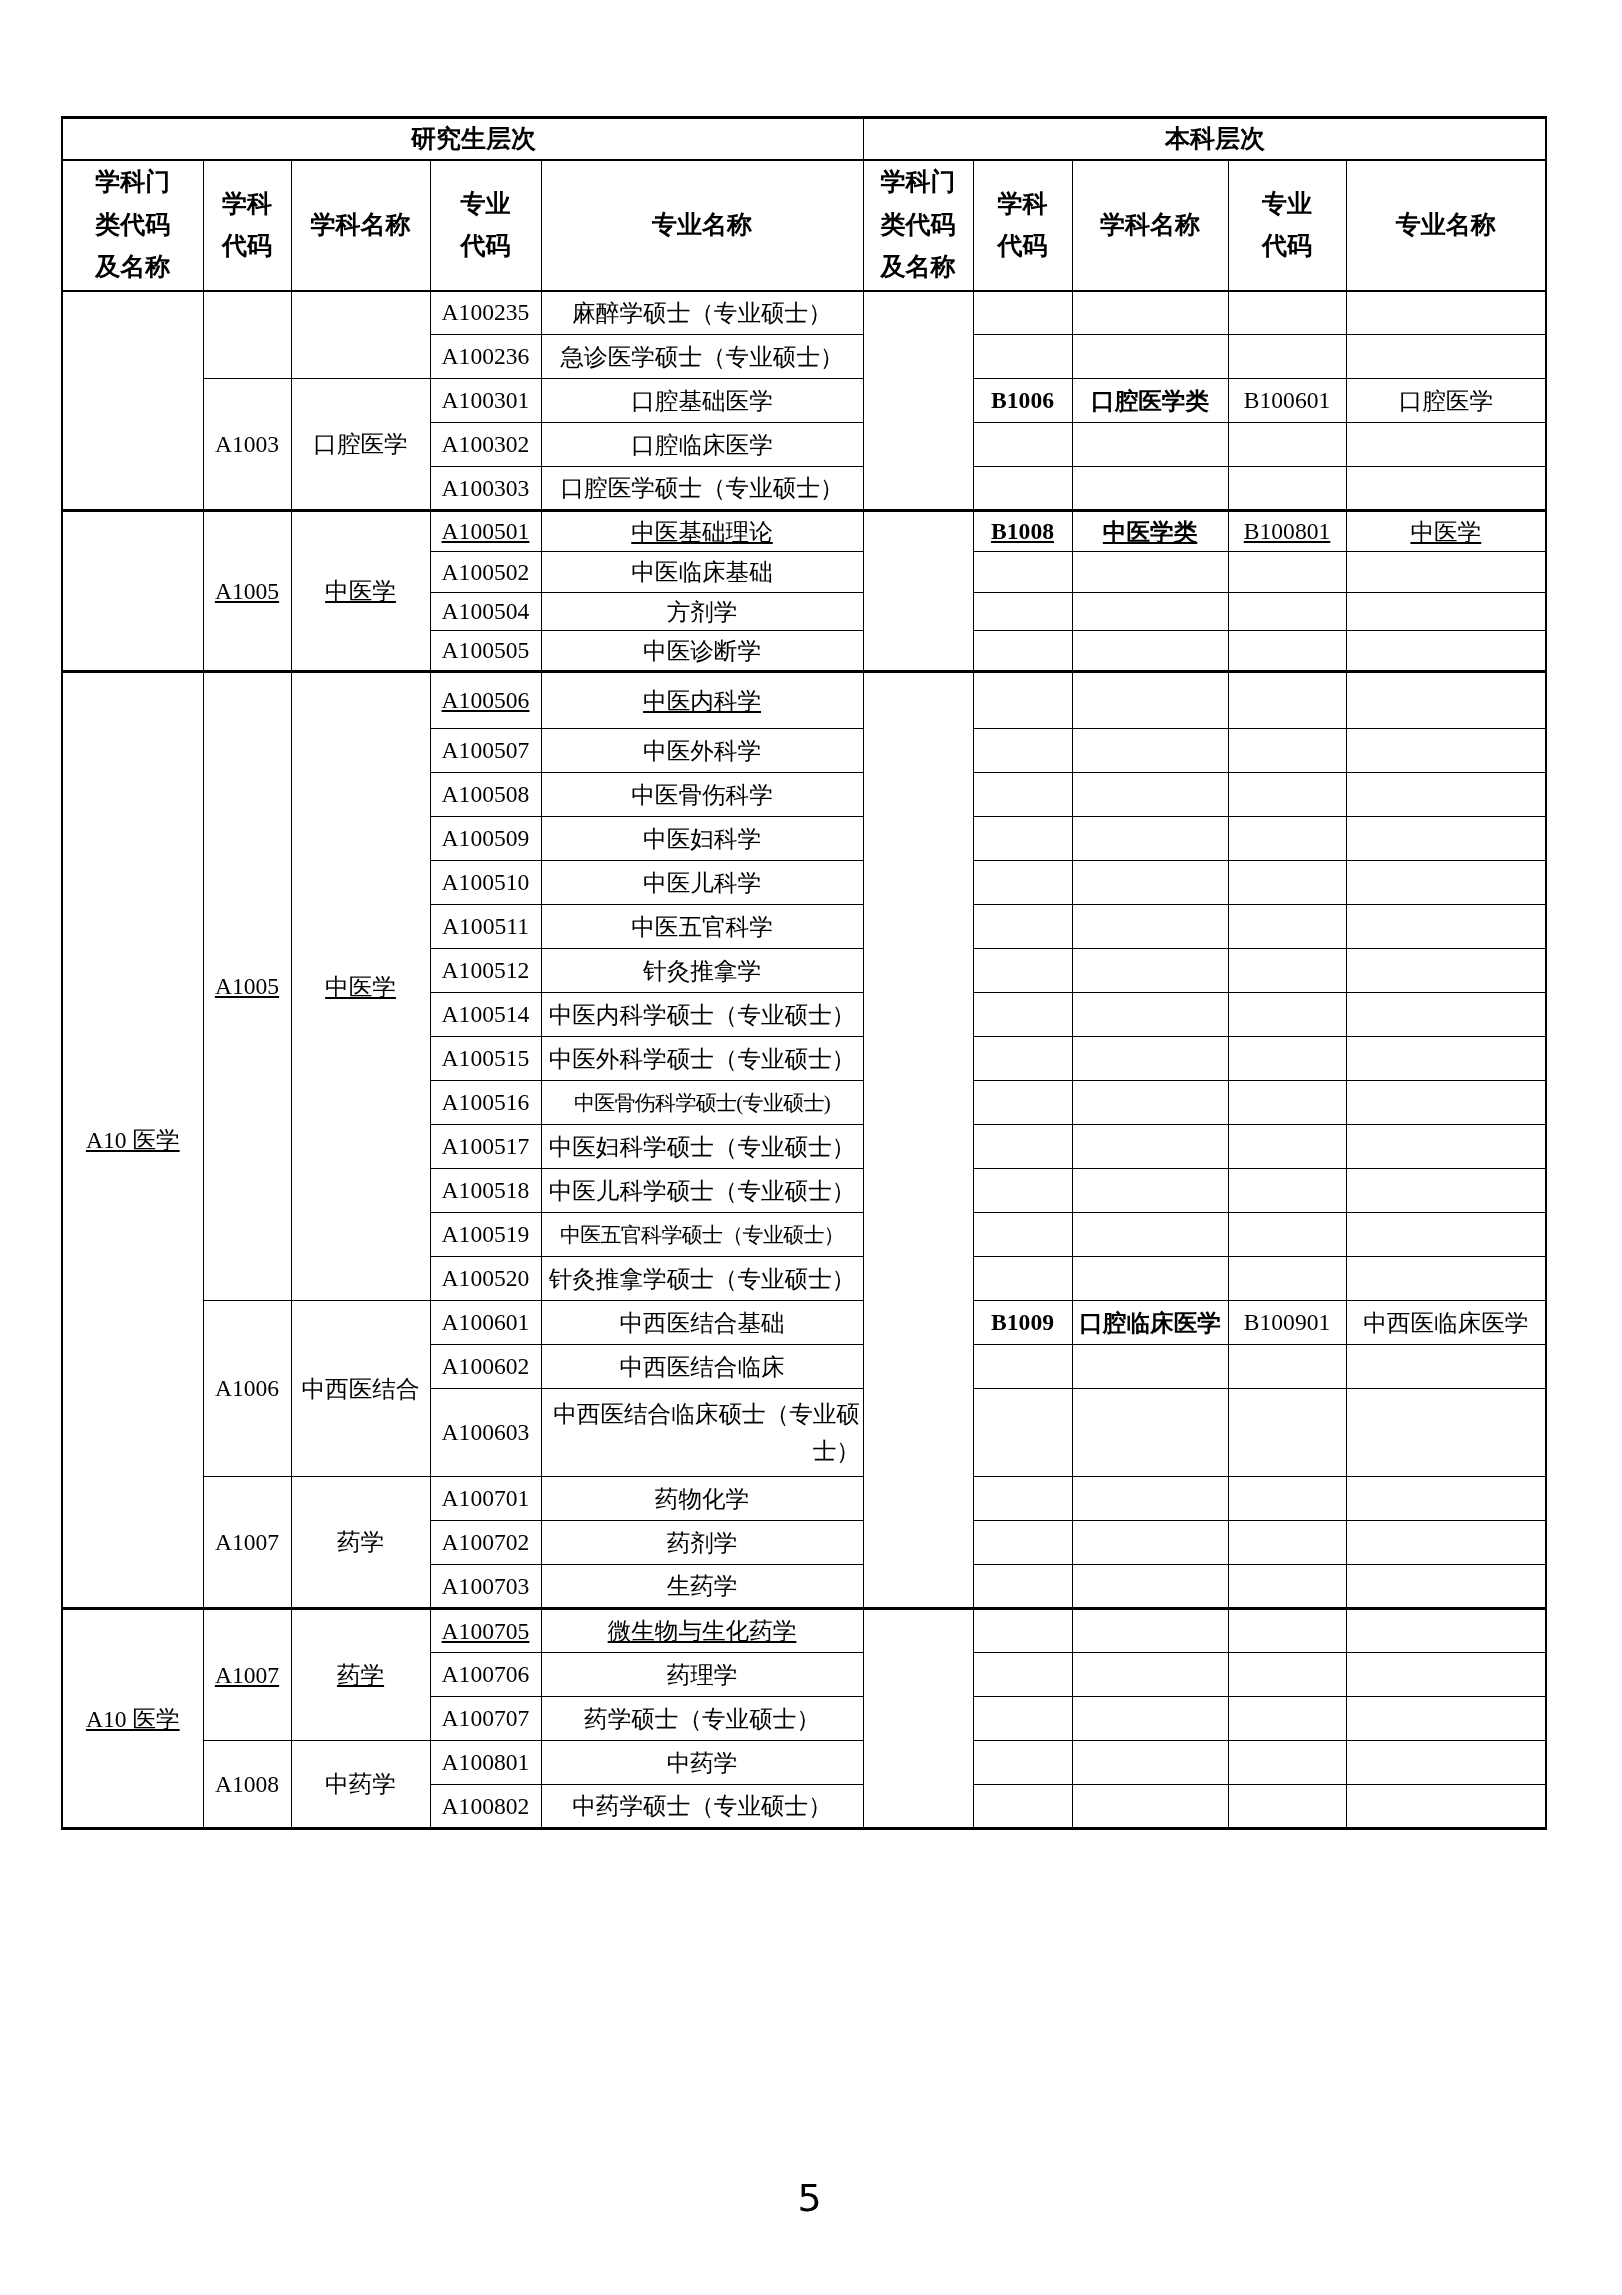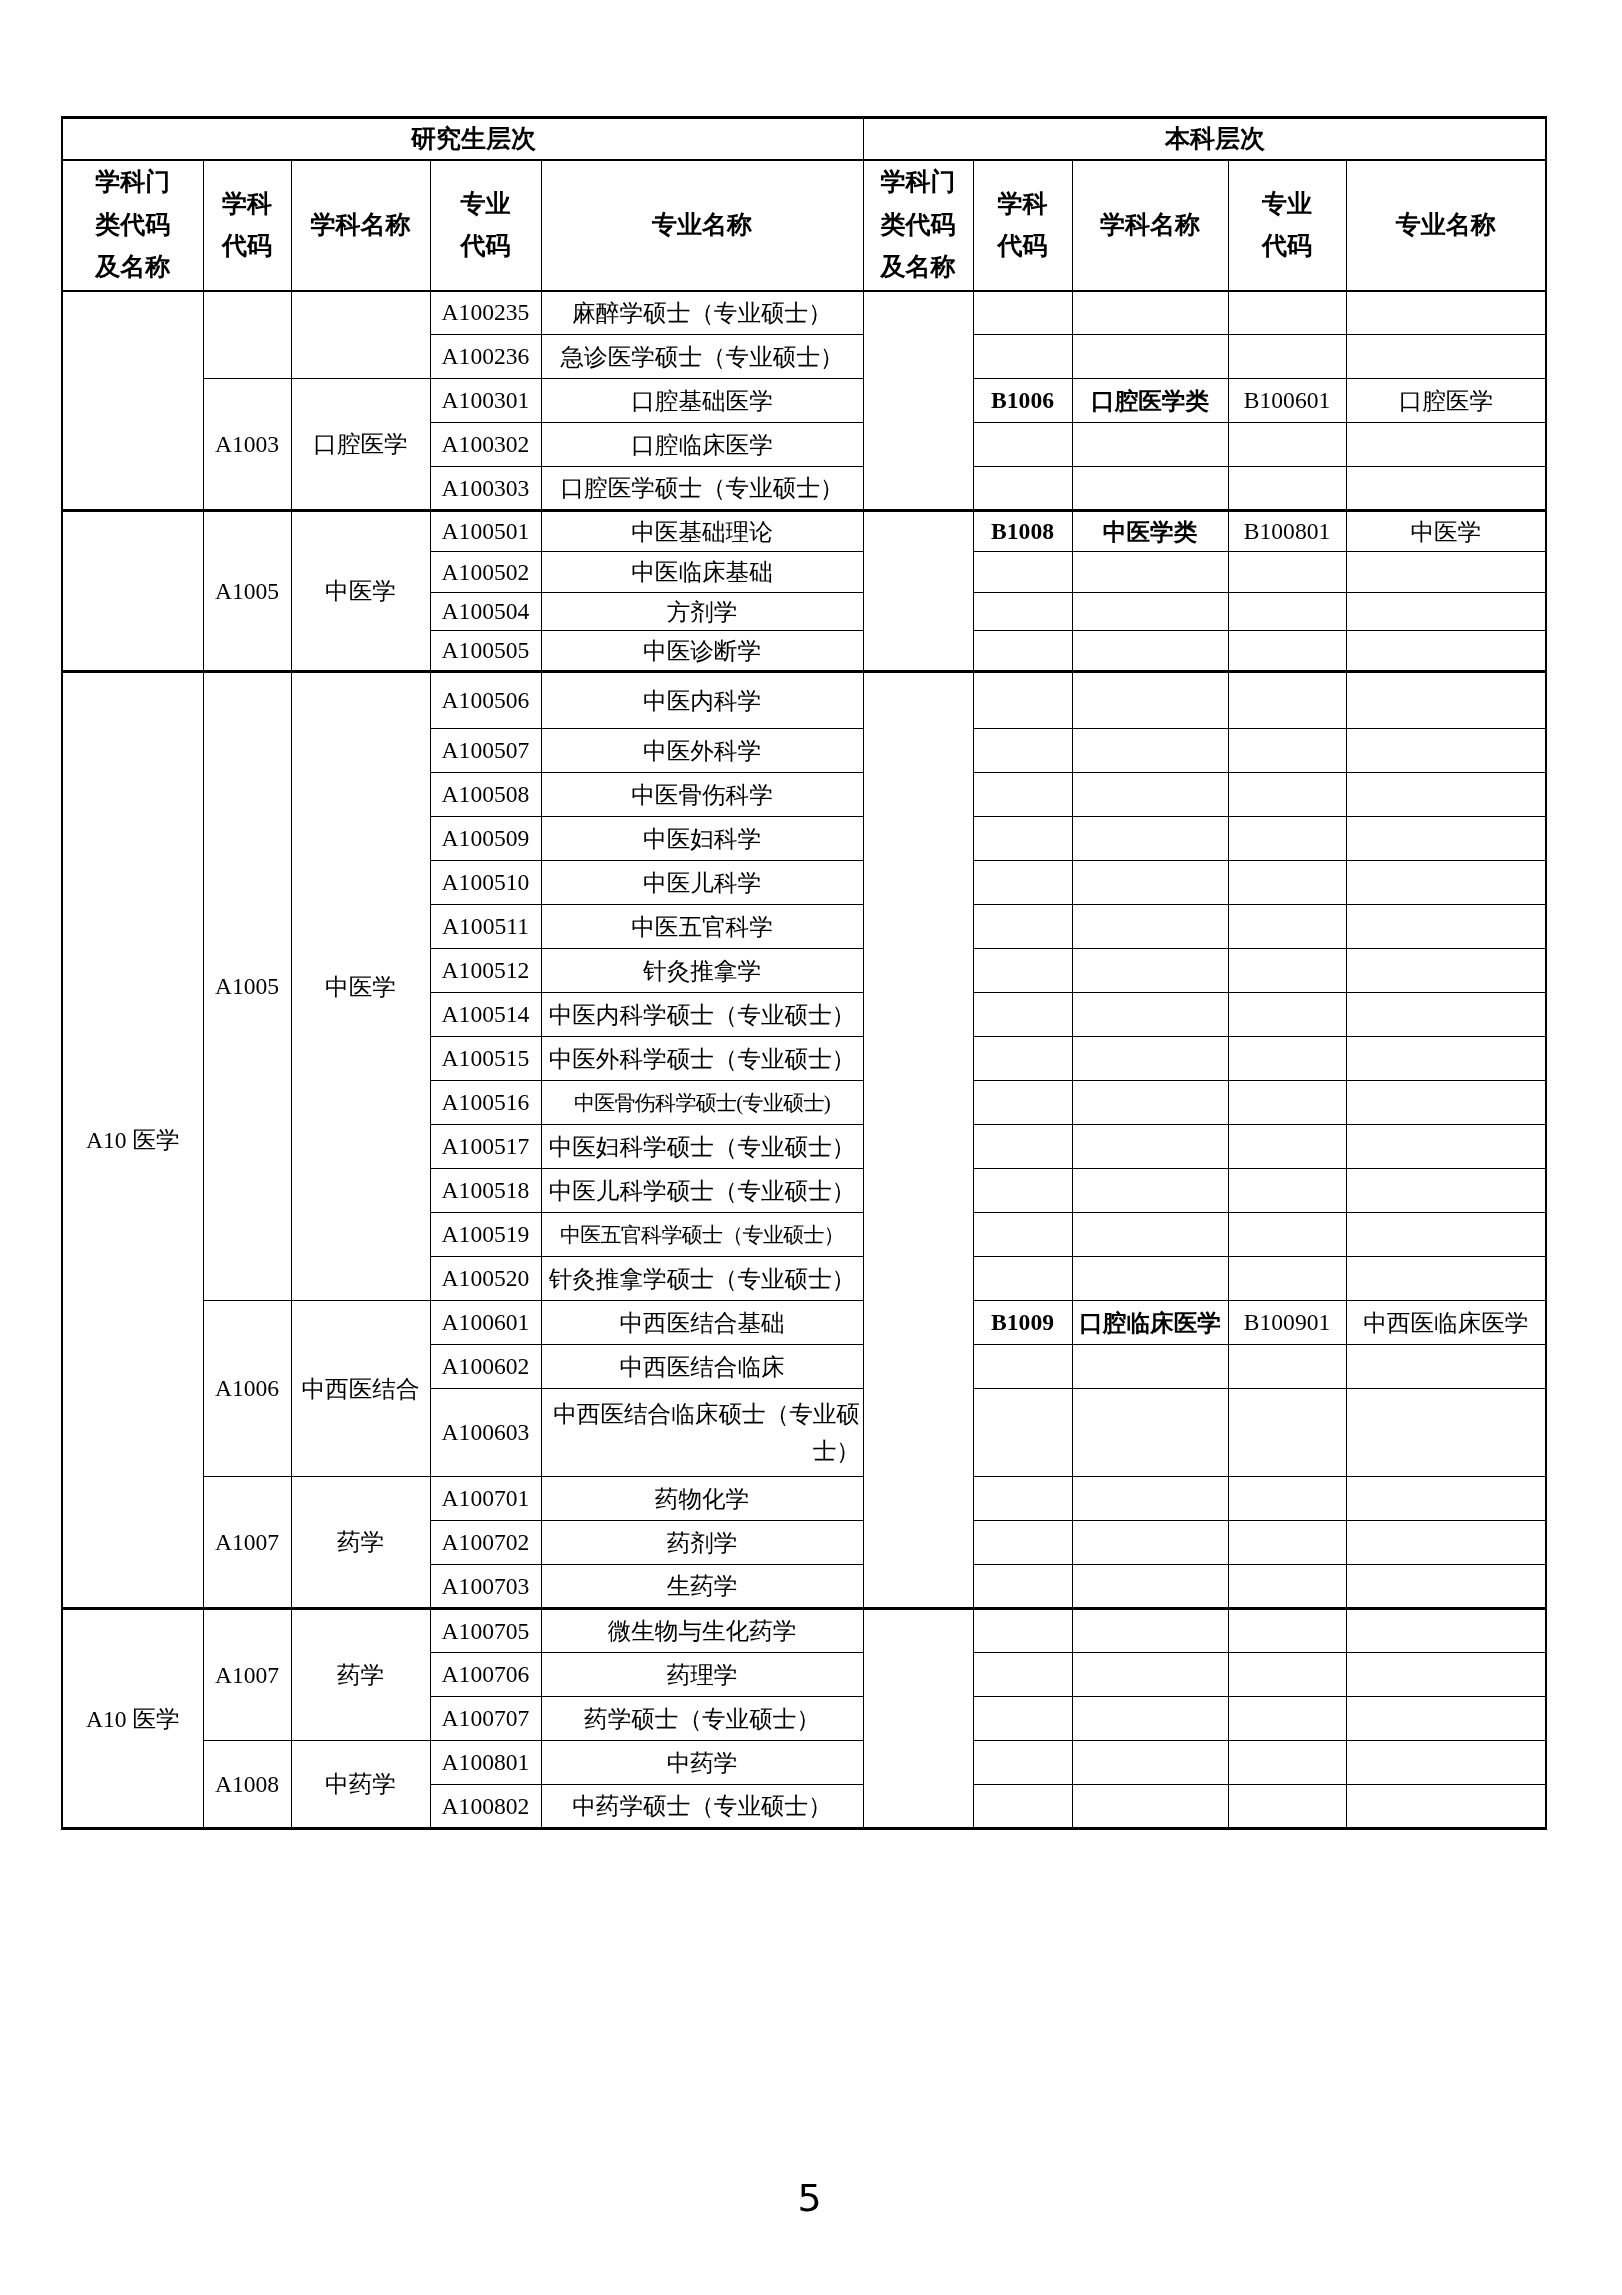--- a/index.html
+++ b/index.html
@@ -40,21 +40,21 @@
   tr.header-row th {
     height:131px;
     font-size:25px;
     font-weight:bold;
     line-height:1.7;
     white-space:pre-line;
     border-bottom-width:2px;
   }
   tbody tr { height:44px; }
   tbody td { font-size:23.6px; }
-  tr.sec td { border-top-width:3.3px; }
+  tr.sec td { border-top-width:3.3px;text-decoration:underline; }
   td.mname, td.umname, td.mcode, td.umcode,
   td.subname, td.usubname, td.cat { white-space:nowrap; }
   td.wrap { white-space:normal; line-height:1.55;text-align:right; }
   td.tight { font-size:21px; letter-spacing:-0.7px; }
   td.ucode, td.usubname { font-weight:bold; }
   .page-number {
     position:absolute;
     left:0; right:3.9px; top:2176px;
     text-align:center;
     font-family:"DejaVu Sans","Liberation Sans",sans-serif;

